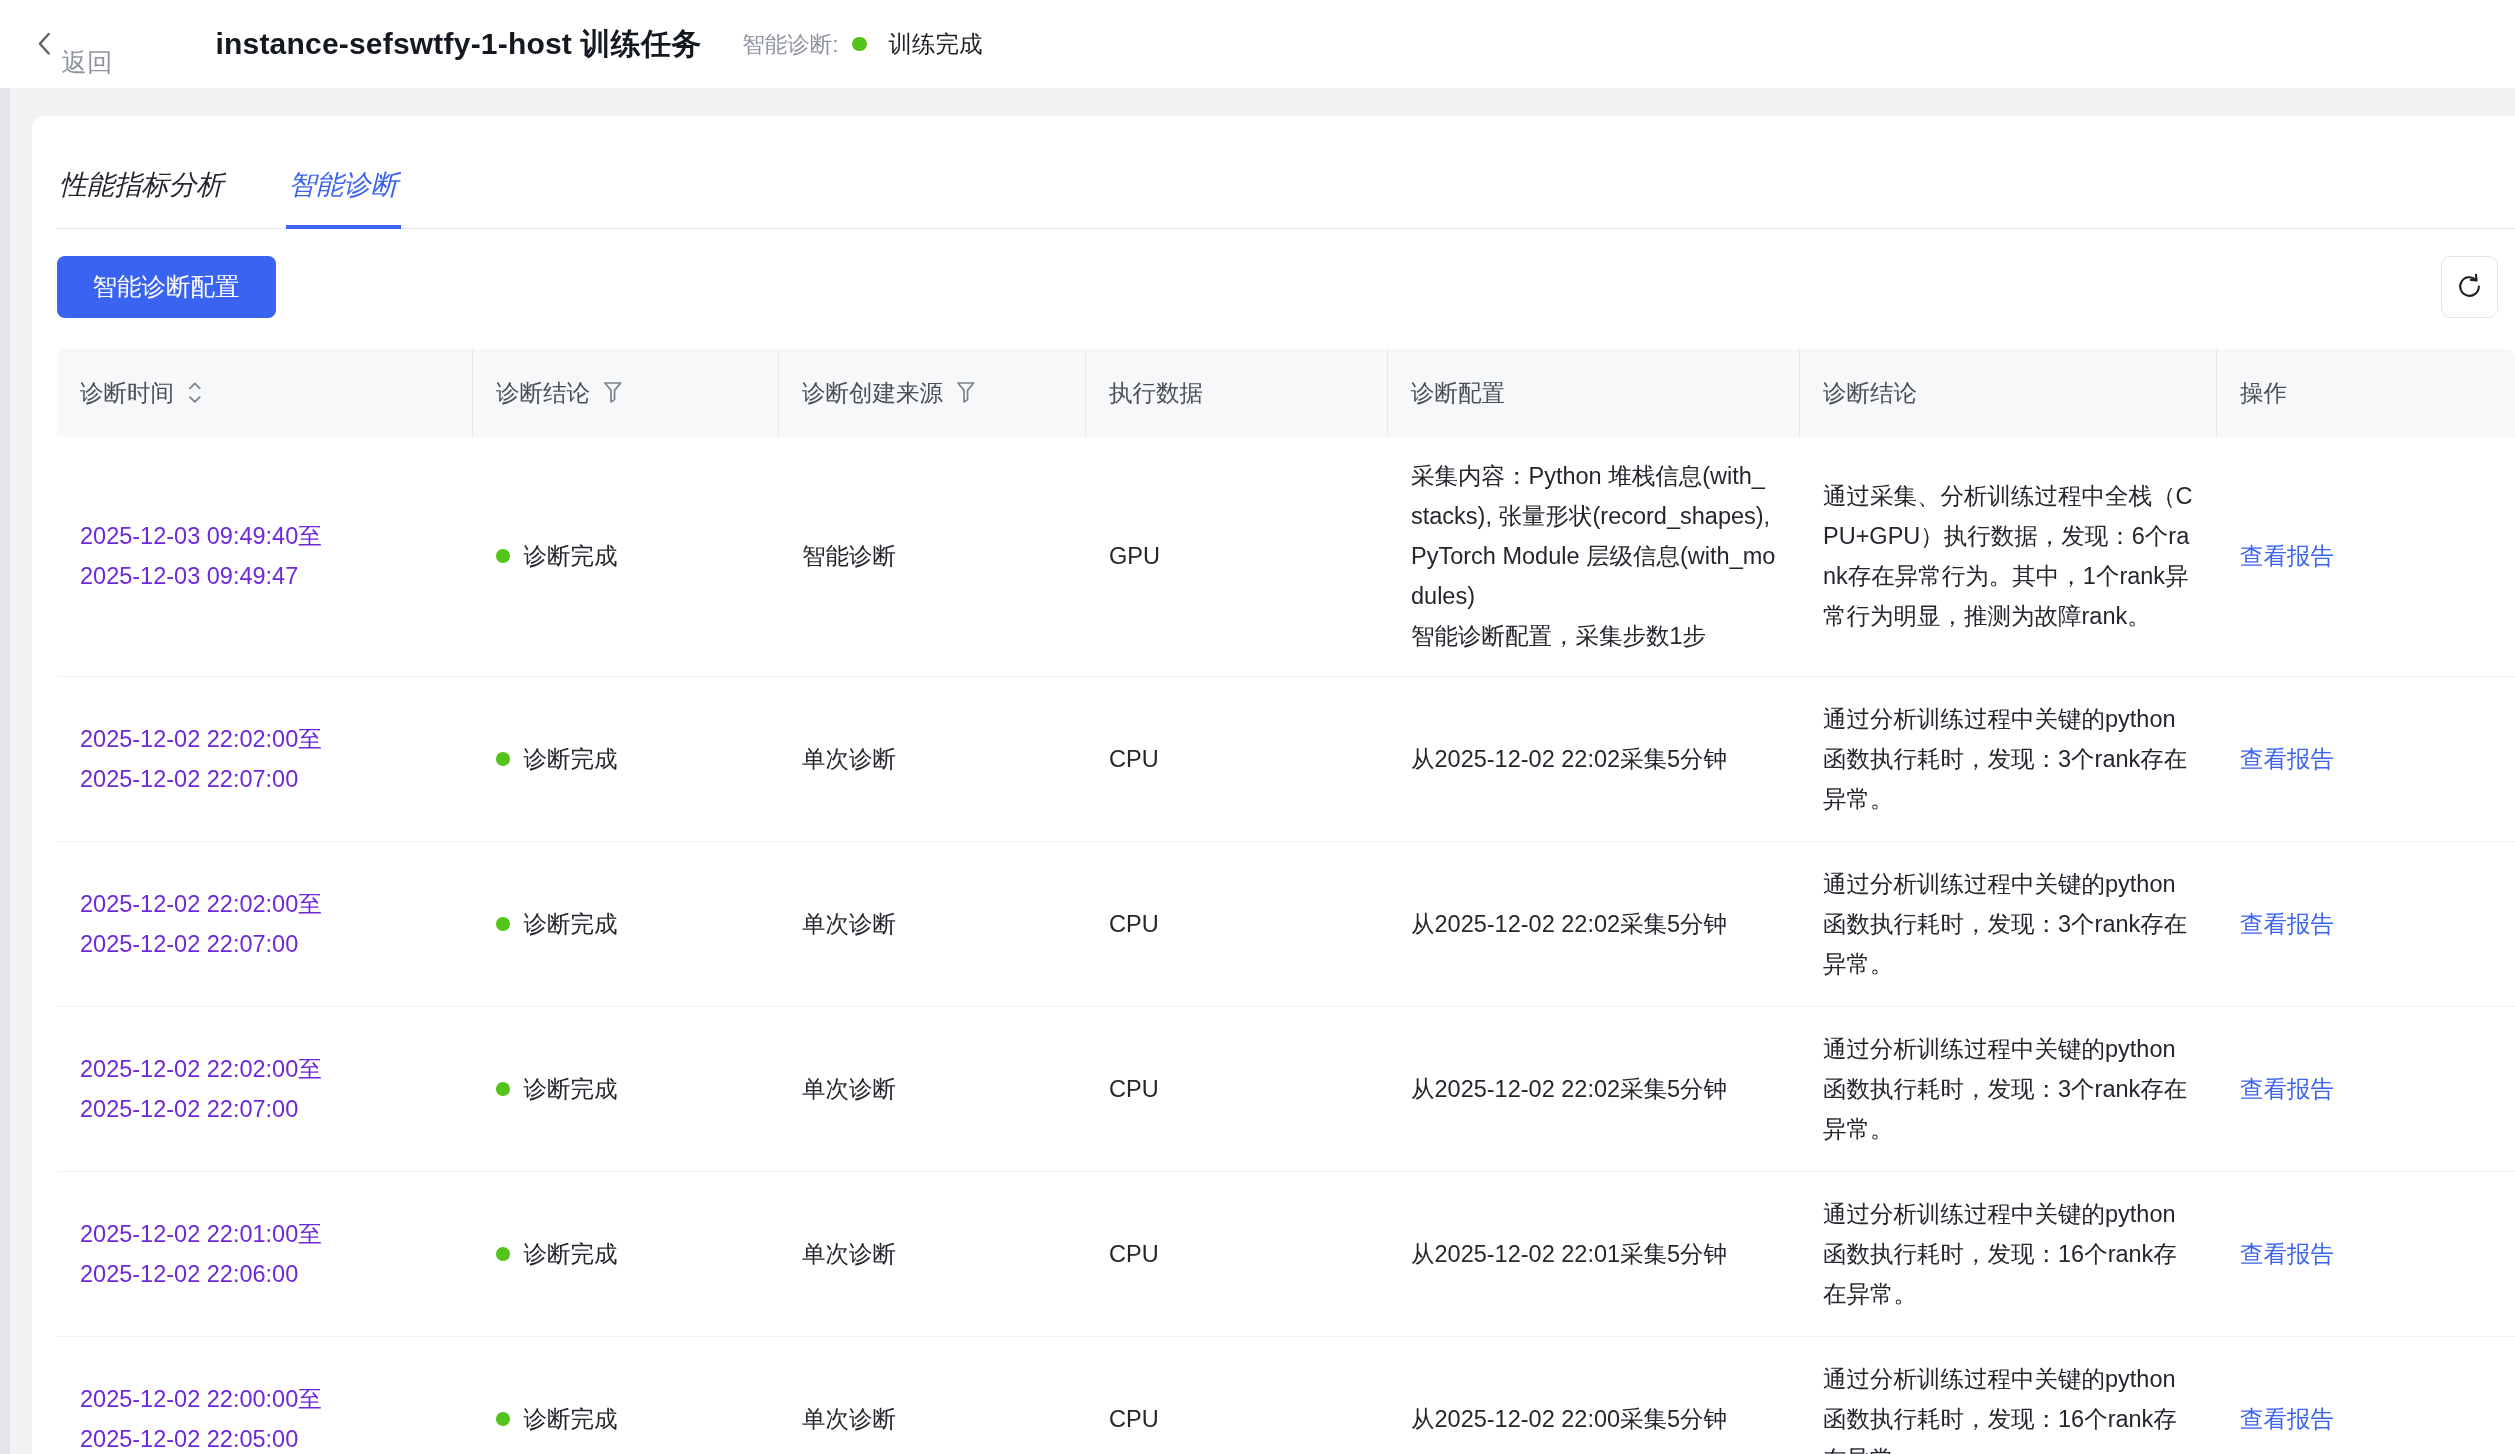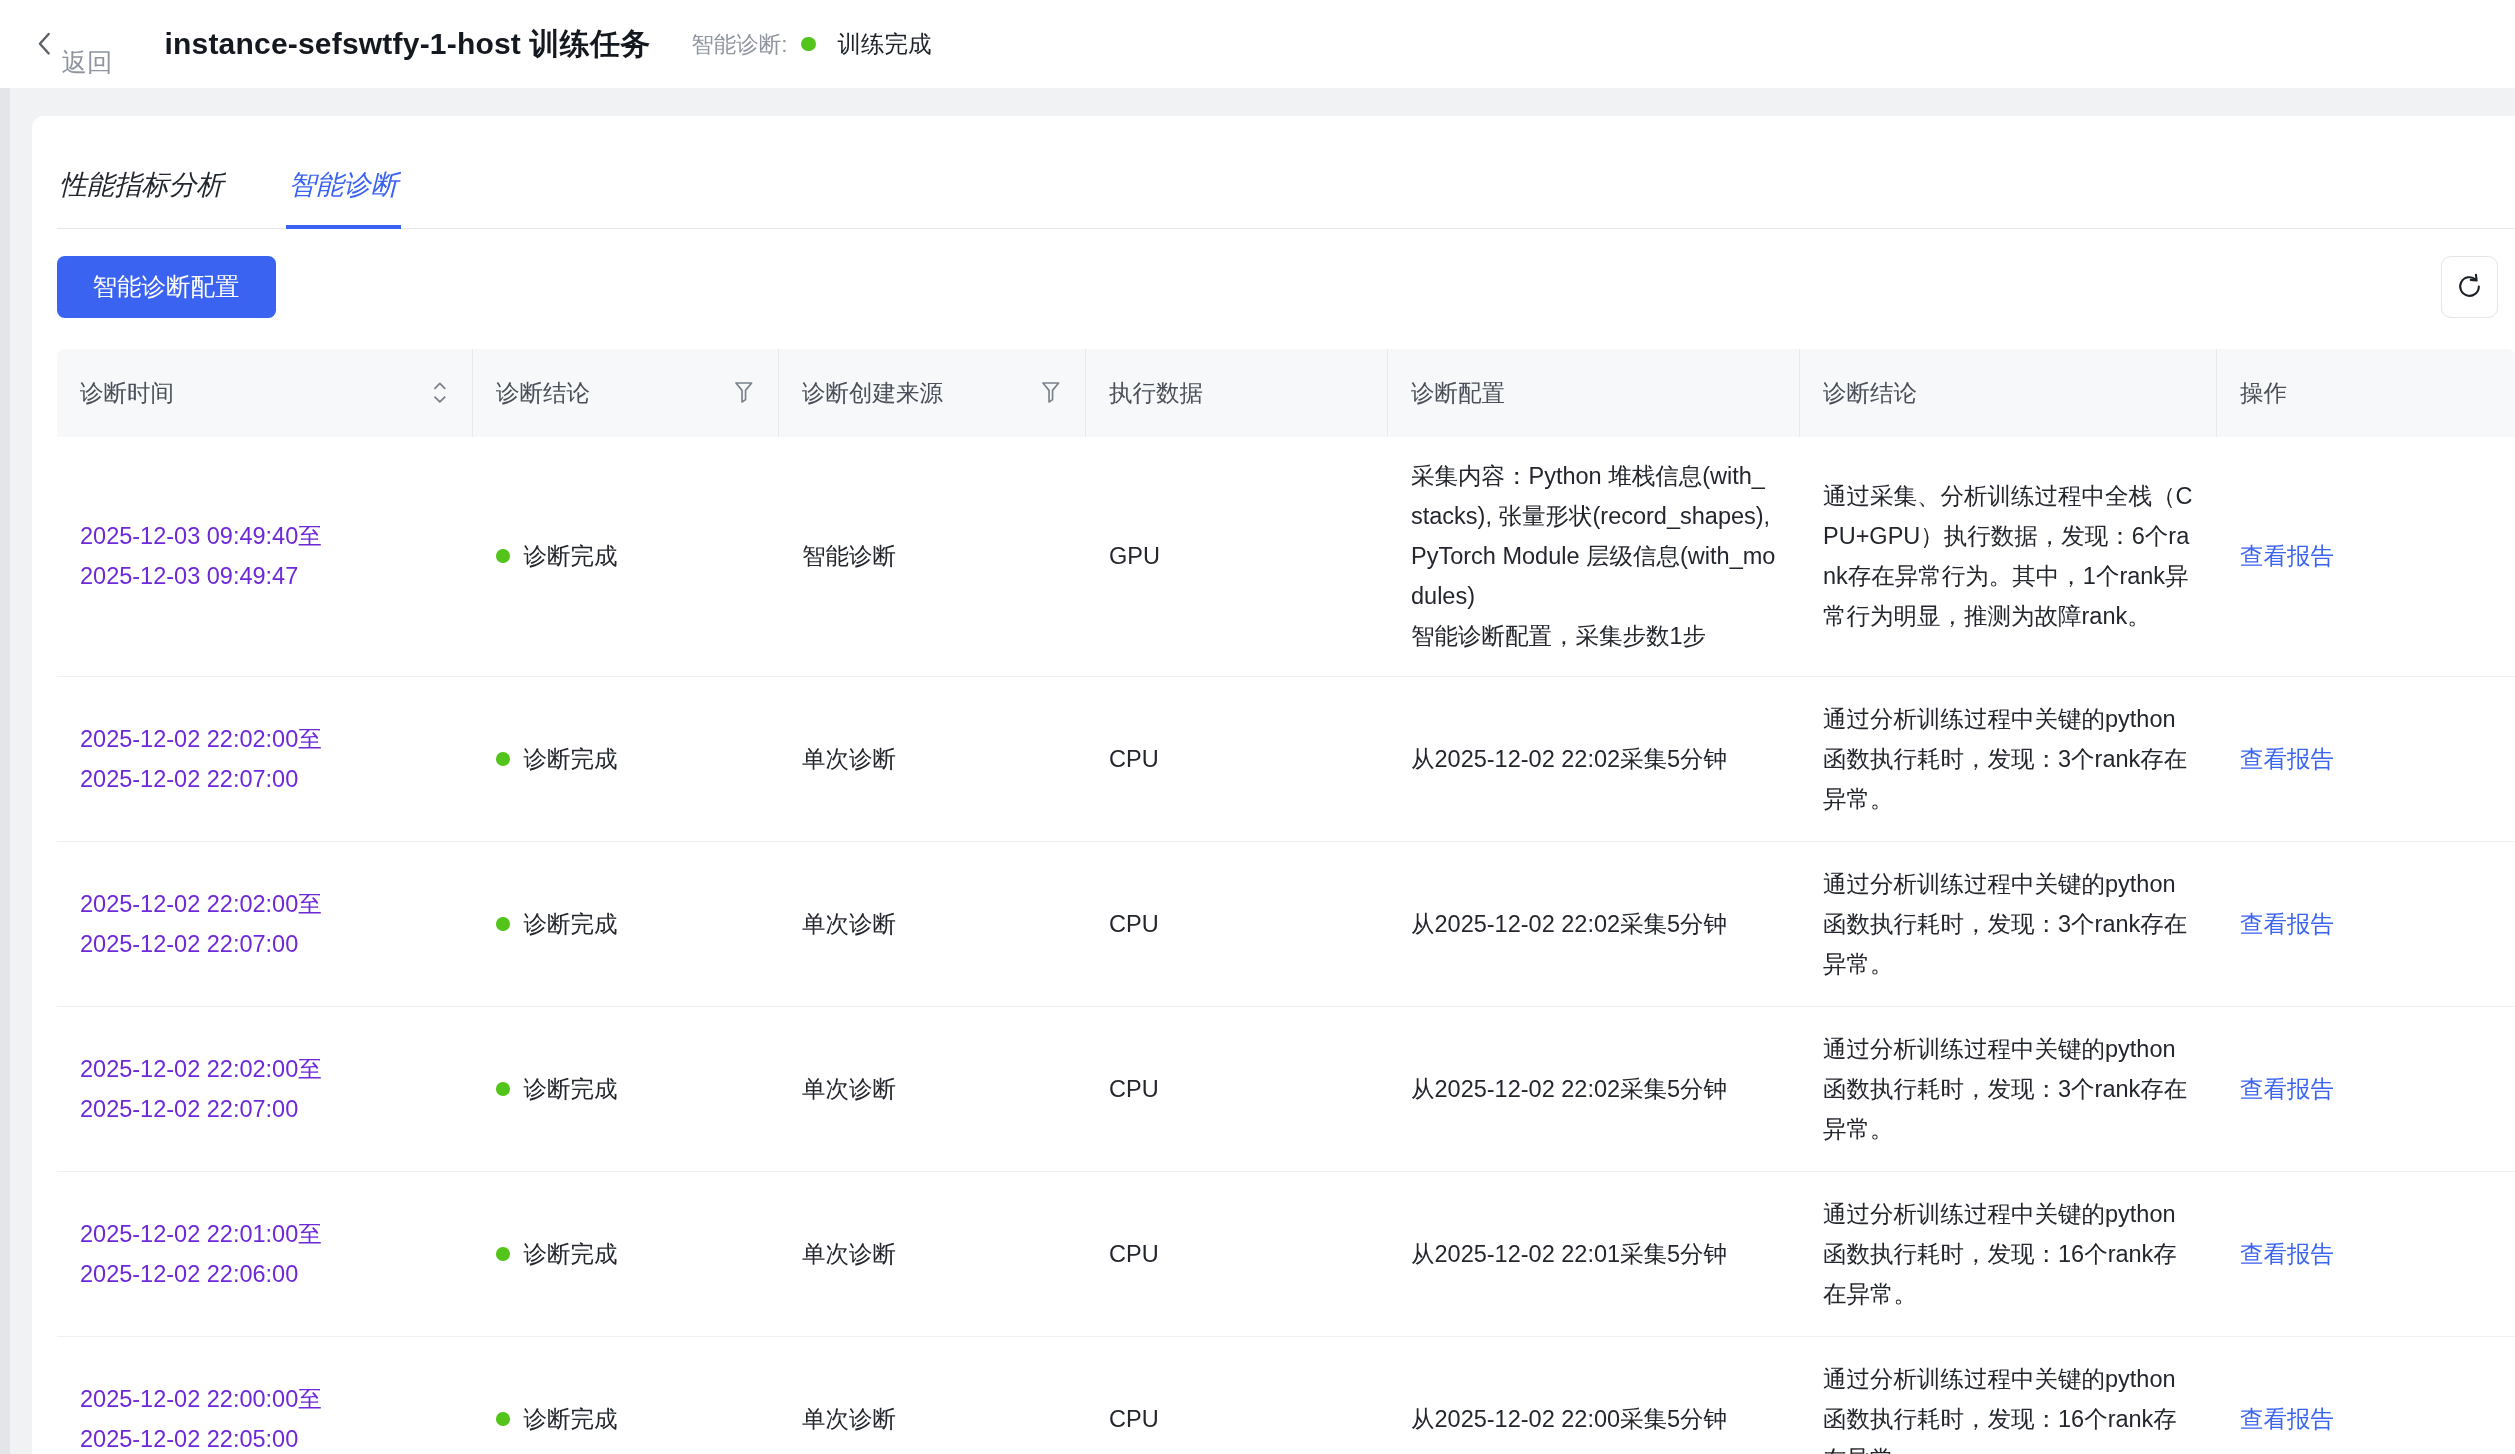--- a/index.html
+++ b/index.html
@@ -11,21 +11,21 @@
     position:relative;
   }
   
   .topbar {
     position:absolute; left:0; top:0; width:2515px; height:88px;
     background:#ffffff; display:flex; align-items:center; z-index:5;
   }
   .back-group { display:flex; align-items:center; margin-left:34px; cursor:pointer; }
   .back-chevron { width:21.6px; height:29px; display:flex; align-items:center; }
   .back-label { font-size:25.5px; color:#8f949e; margin-left:5.9px;margin-top:36px; }
-  .page-title { font-size:30px; font-weight:700; color:#14181f; margin-left:52px; letter-spacing:0.2px; }
+  .page-title { font-size:30px; font-weight:700; color:#14181f; margin-left:103px; letter-spacing:0.2px; }
   .diag-label { font-size:22.5px; color:#9095a0; margin-left:41px; }
   .status-dot { width:14.7px; height:14.7px; border-radius:50%; display:inline-block; margin-left:13.7px; }
   .status-text { font-size:23.5px; color:#1c2128; margin-left:21.6px; }
   
   .left-strip { position:absolute; left:0; top:88px; width:9.8px; height:1366px; background:#e4e5e9; }
   
   .card {
     position:absolute; left:32px; top:116px; width:2483px; height:1339px;
     background:#ffffff; border-radius:11.8px 0 0 0; padding-left:24.5px;
   }
@@ -52,21 +52,21 @@
     background:#ffffff; border:1px solid #e4e5e9; border-radius:9.8px;
     display:flex; align-items:center; justify-content:center; cursor:pointer;
   }
   
   .table { margin-top:31px; width:2458px; font-size:23.5px; }
   .thead {
     display:grid; grid-template-columns:416px 306px 307px 302px 412px 417px 1fr;
     background:#f7f8fa; height:88px; border-radius:7.8px 7.8px 0 0; color:#4a4f58;
   }
   .th {
-    display:flex; align-items:center; padding:0 23.5px; border-right:1px solid #e8e9ed;justify-content:space-between;
+    display:flex; align-items:center; padding:0 23.5px; border-right:1px solid #e8e9ed;
   }
   .th:last-child { border-right:none; }
   .th .icon-gap { margin-left:12.7px; display:flex; align-items:center; }
   .tbody-row {
     display:grid; grid-template-columns:416px 306px 307px 302px 412px 417px 1fr;
     min-height:165px; border-bottom:1px solid #f0f1f3; background:#ffffff;
   }
   .cell { display:flex; align-items:center; padding:19.6px 23.5px; line-height:40px; color:#23262d; }
   .cell.wrapcell { word-break:break-all; }
   .time-cell { display:block; line-height:40px; color:#6d28d9; align-self:center; }

